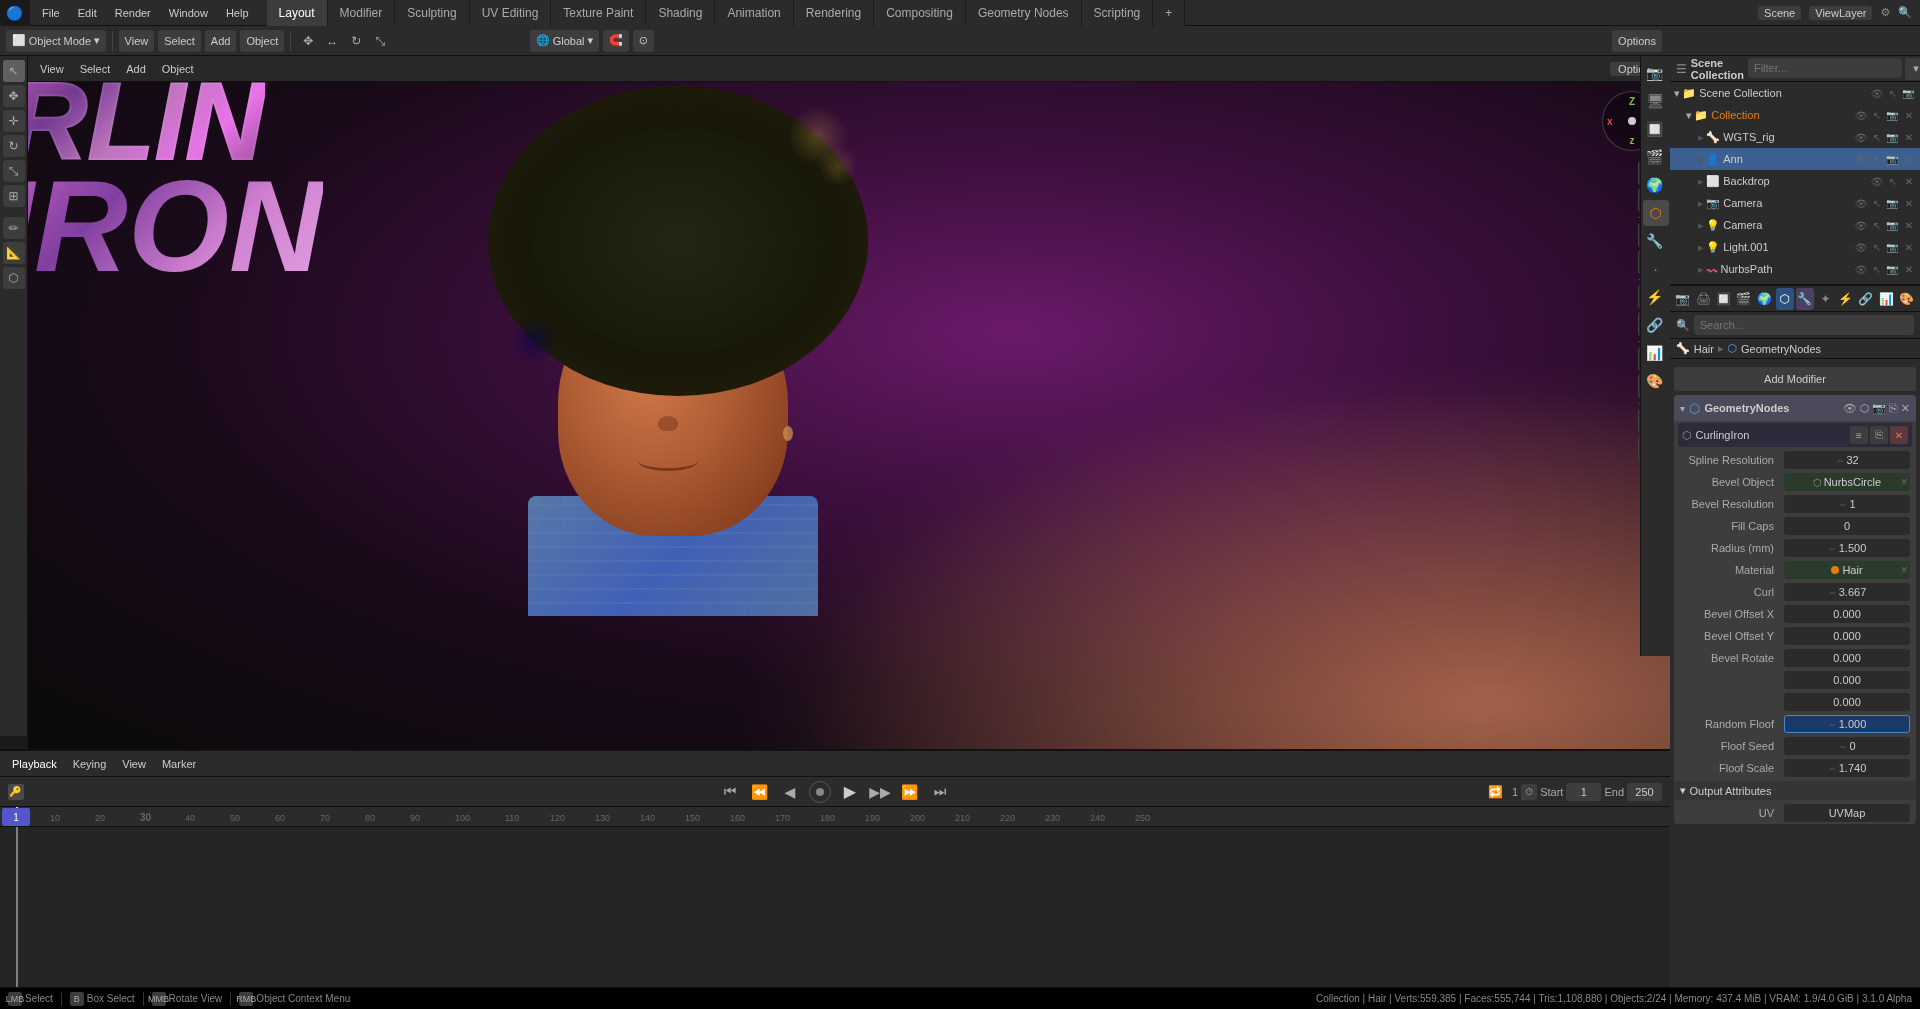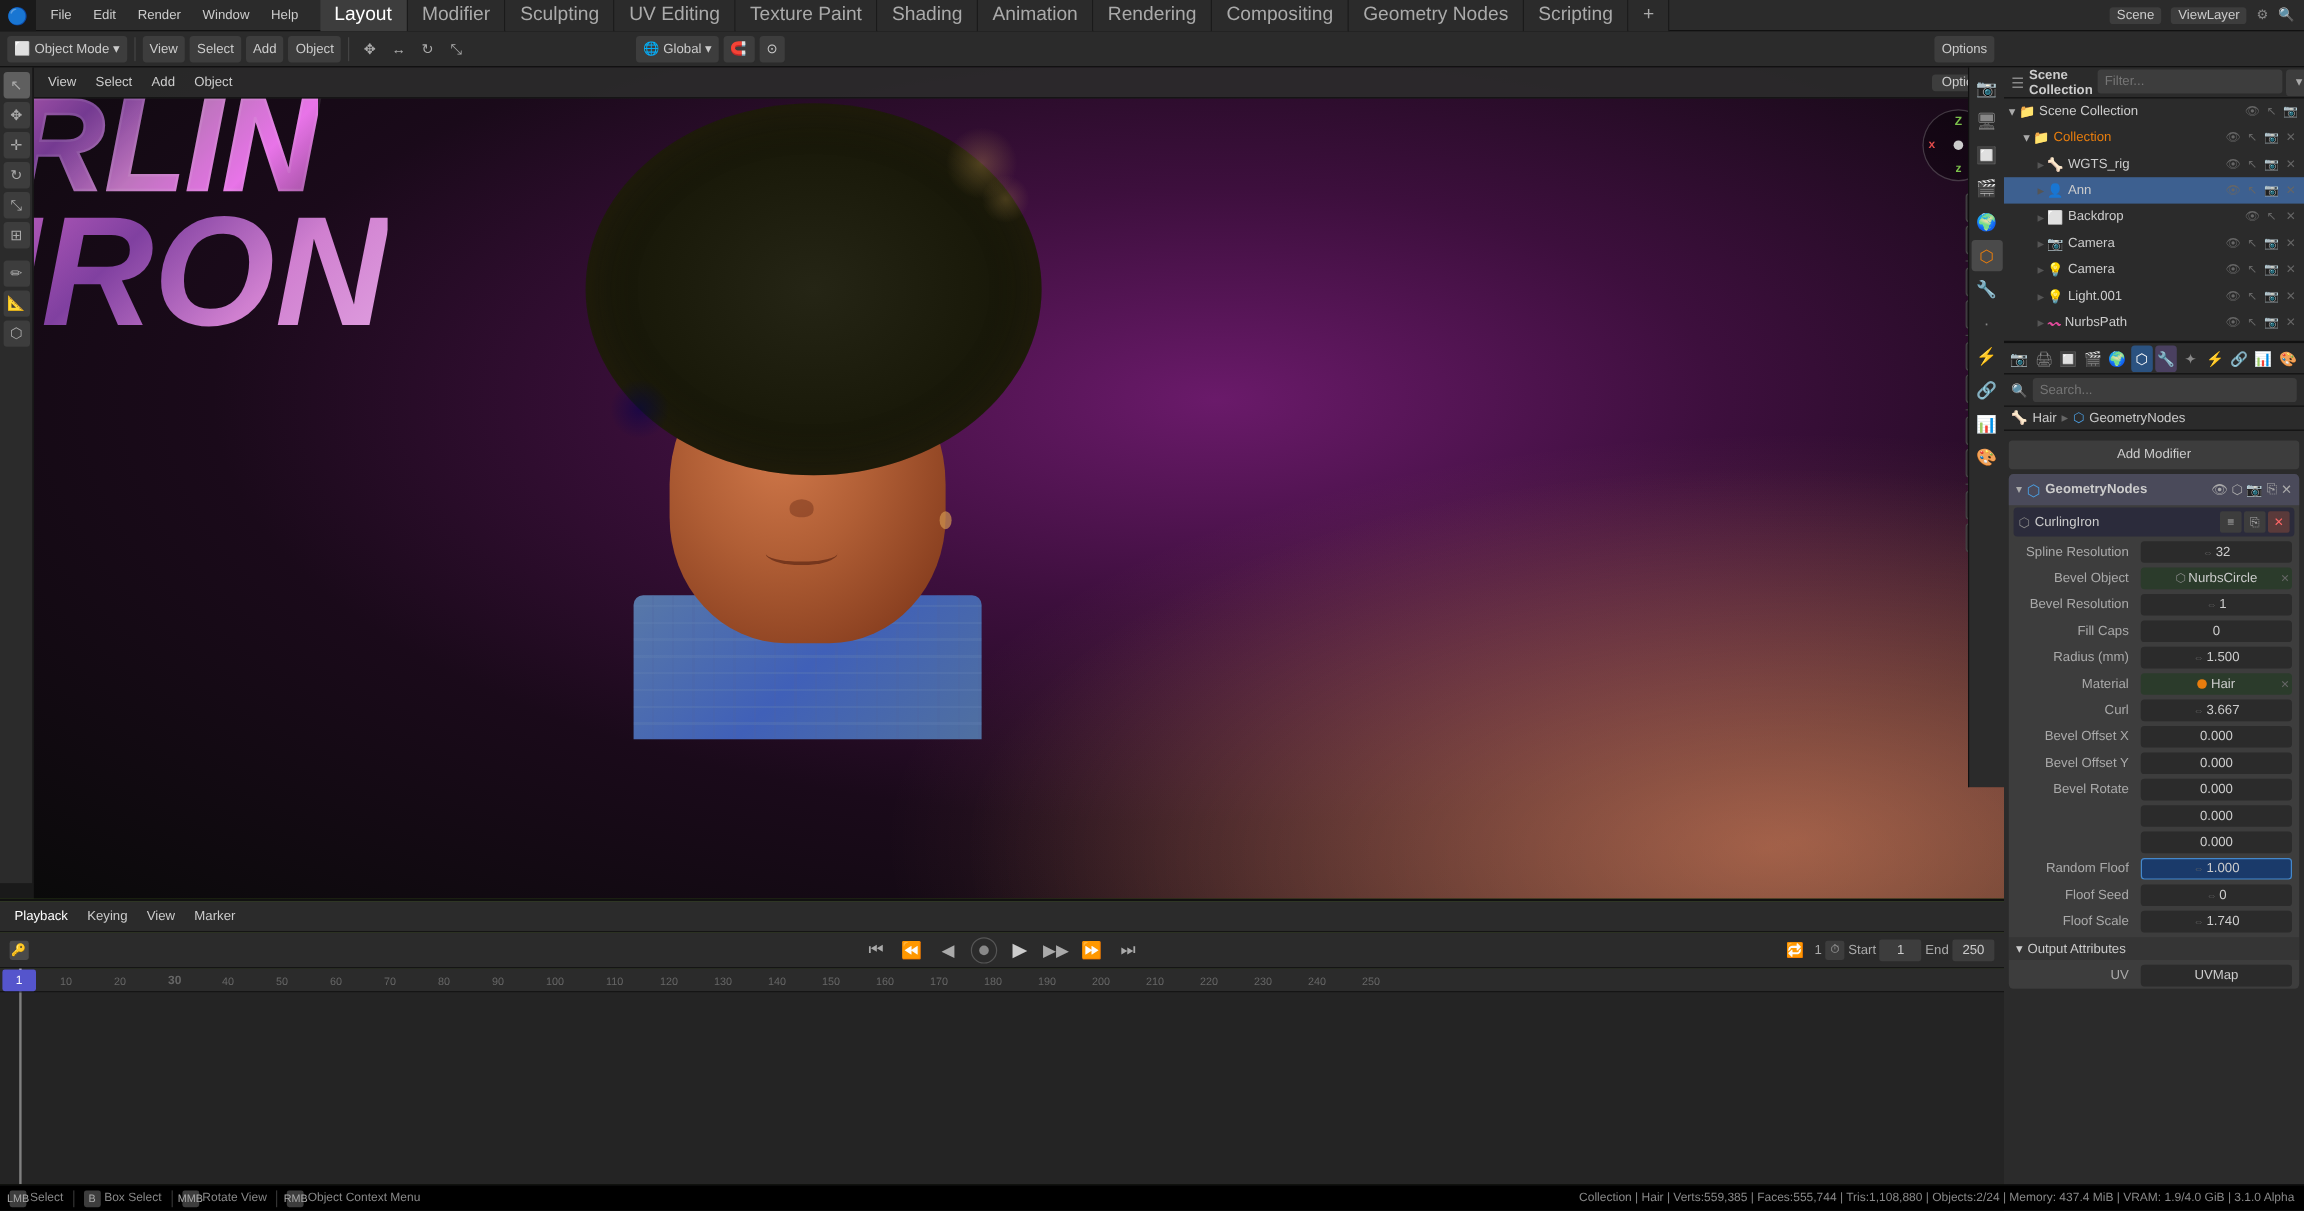--- a/index.html
+++ b/index.html
@@ -55,21 +55,21 @@
       display: flex;
       align-items: stretch;
       height: 26px;
       margin-left: 10px;
     }
     .workspace-tab {
       padding: 0 12px;
       display: flex;
       align-items: center;
       color: #aaa;
-      font-size: 16px;
+      font-size: 12px;
       cursor: pointer;
       border-right: 1px solid #1a1a1a;
       background: #2b2b2b;
     }
     .workspace-tab.active {
       background: #3d3d3d;
       color: #fff;
     }
     .menu-right {
       margin-left: auto;
@@ -522,21 +522,21 @@
     }
     .status-right { margin-left: auto; }
 
     
     .tl-bottom {
       position: absolute;
       bottom: 22px;
       left: 0;
       right: 250px;
       height: 238px;
-      background: #4d7c0f;
+      background: #fef9c3;
       border-top: 2px solid #111;
       display: flex;
       flex-direction: column;
     }
 
     
     ::-webkit-scrollbar { width: 8px; height: 8px; }
     ::-webkit-scrollbar-track { background: #1a1a1a; }
     ::-webkit-scrollbar-thumb { background: #444; border-radius: 4px; }
 

